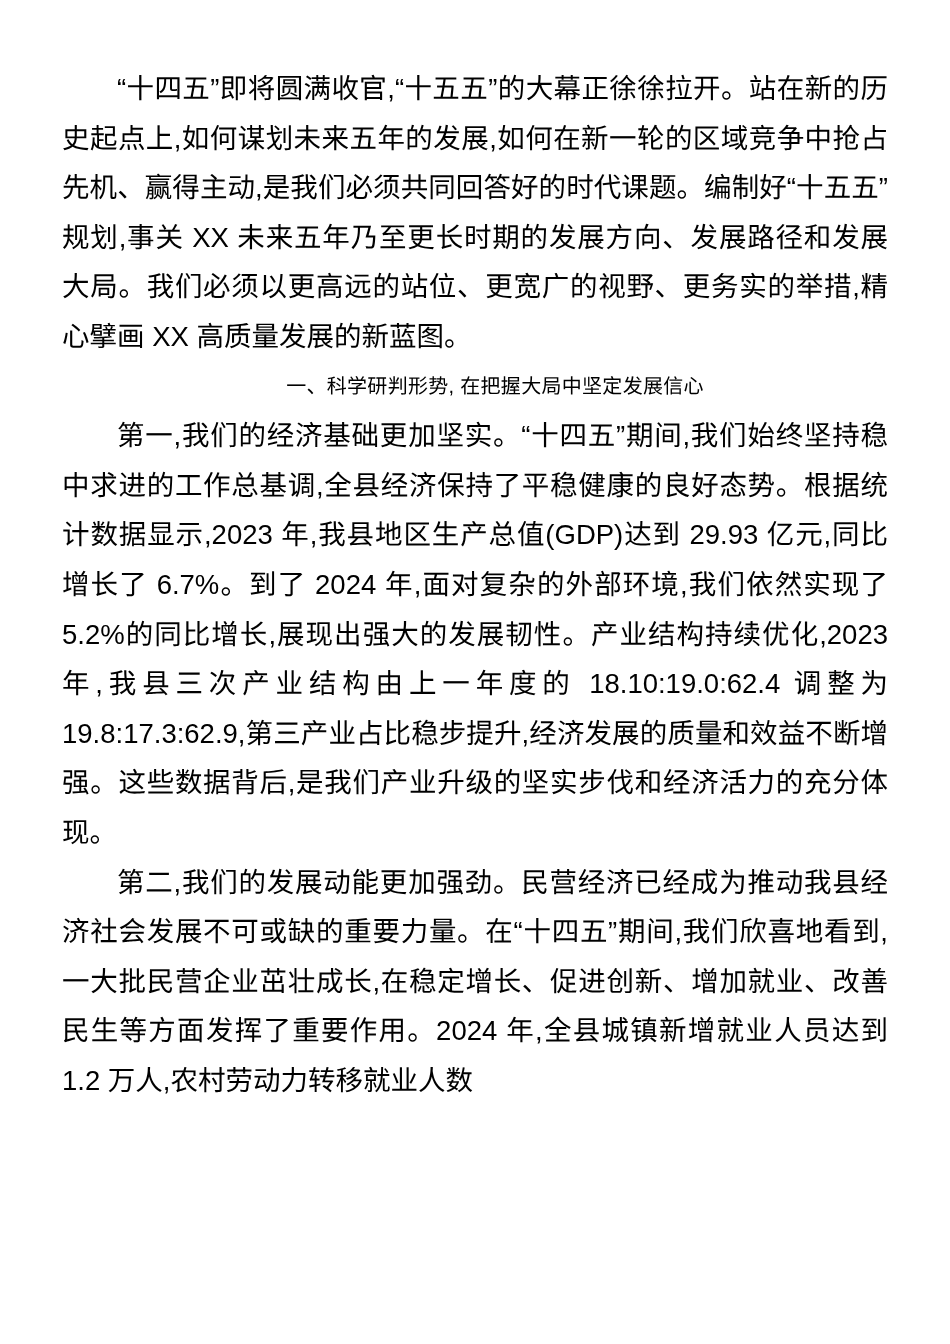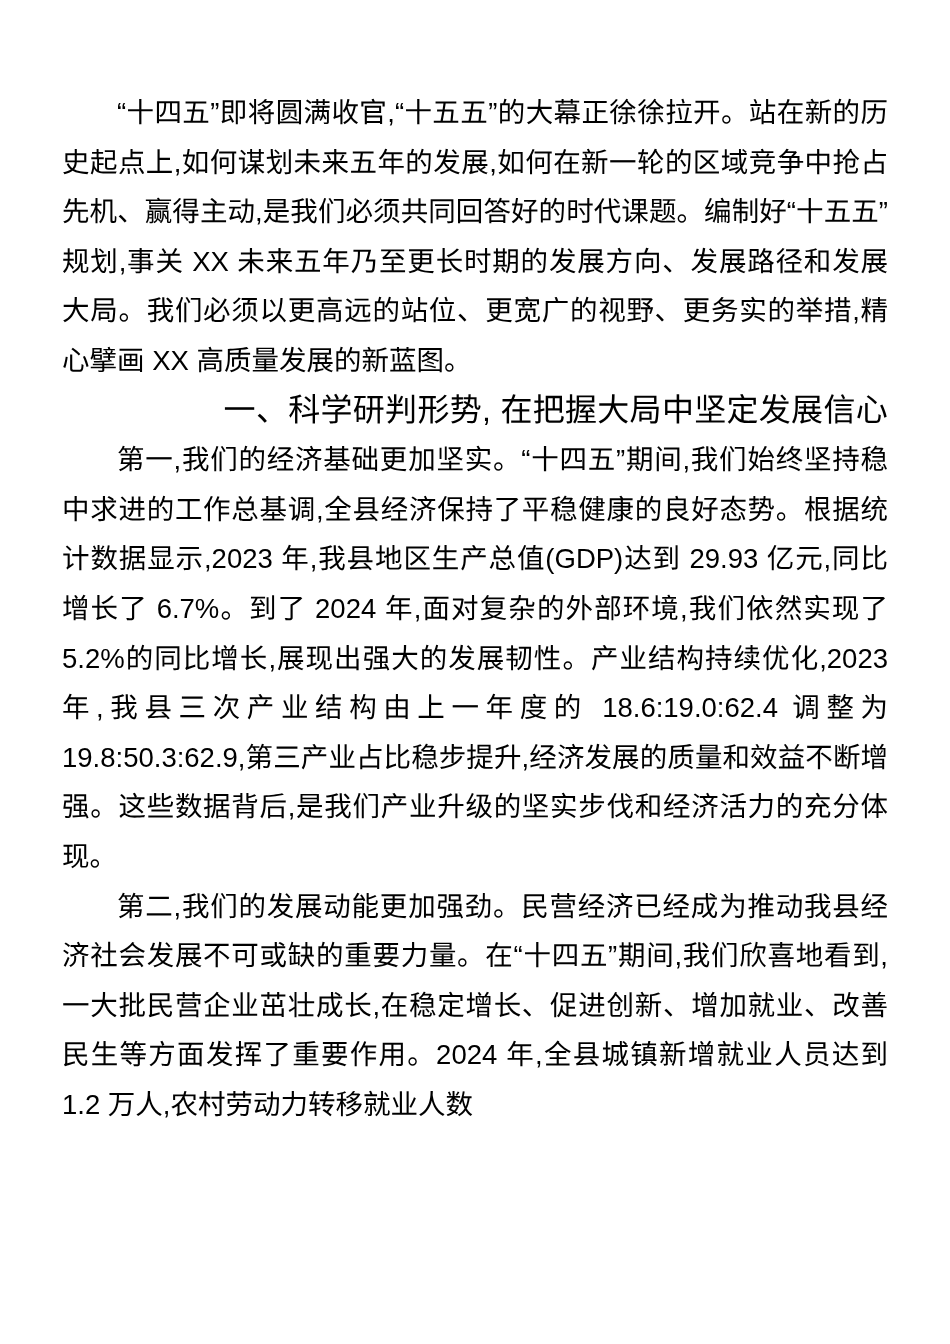--- a/index.html
+++ b/index.html
@@ -16,21 +16,21 @@
     -webkit-font-smoothing: antialiased;
     overflow: hidden;
   }
 
   .page {
     position: relative;
     width: 950px;
     height: 1344px;
     background: #ffffff;
     box-sizing: border-box;
-    padding: 88px 62px 0 62px;
+    padding: 64px 62px 0 62px;
   }
 
   .doc-body {
     width: 826px;
   }
 
   
   .para {
     margin: 0;
     font-size: 27.5px;
@@ -39,37 +39,37 @@
     text-justify: inter-ideograph;
     text-indent: 2em;
     letter-spacing: 0px;
     word-spacing: 0px;
     font-weight: 400;
   }
 
   
   .heading {
     margin: 0;
-    font-size: 32px;
+    font-size: 20px;
     line-height: 49.6px;
-    text-align: right;
+    text-align: center;
     text-indent: 2em;
     font-weight: 400;
     letter-spacing: 0.3px;
   }
 </style>
 </head>
 <body>
 
 <div class="page">
   <div class="doc-body">
 
     <p class="para">“十四五”即将圆满收官,“十五五”的大幕正徐徐拉开。站在新的历史起点上,如何谋划未来五年的发展,如何在新一轮的区域竞争中抢占先机、赢得主动,是我们必须共同回答好的时代课题。编制好“十五五”规划,事关 XX 未来五年乃至更长时期的发展方向、发展路径和发展大局。我们必须以更高远的站位、更宽广的视野、更务实的举措,精心擘画 XX 高质量发展的新蓝图。</p>
 
     <p class="heading">一、科学研判形势, 在把握大局中坚定发展信心</p>
 
 
-    <p class="para">第一,我们的经济基础更加坚实。“十四五”期间,我们始终坚持稳中求进的工作总基调,全县经济保持了平稳健康的良好态势。根据统计数据显示,2023 年,我县地区生产总值(GDP)达到 29.93 亿元,同比增长了 6.7%。到了 2024 年,面对复杂的外部环境,我们依然实现了 5.2%的同比增长,展现出强大的发展韧性。产业结构持续优化,2023 年,我县三次产业结构由上一年度的 18.6:19.0:62.4 调整为 19.8:50.3:62.9,第三产业占比稳步提升,经济发展的质量和效益不断增强。这些数据背后,是我们产业升级的坚实步伐和经济活力的充分体现。</p>
+    <p class="para">第一,我们的经济基础更加坚实。“十四五”期间,我们始终坚持稳中求进的工作总基调,全县经济保持了平稳健康的良好态势。根据统计数据显示,2023 年,我县地区生产总值(GDP)达到 29.93 亿元,同比增长了 6.7%。到了 2024 年,面对复杂的外部环境,我们依然实现了 5.2%的同比增长,展现出强大的发展韧性。产业结构持续优化,2023 年,我县三次产业结构由上一年度的 18.10:19.0:62.4 调整为 19.8:17.3:62.9,第三产业占比稳步提升,经济发展的质量和效益不断增强。这些数据背后,是我们产业升级的坚实步伐和经济活力的充分体现。</p>
 
     <p class="para">第二,我们的发展动能更加强劲。民营经济已经成为推动我县经济社会发展不可或缺的重要力量。在“十四五”期间,我们欣喜地看到,一大批民营企业茁壮成长,在稳定增长、促进创新、增加就业、改善民生等方面发挥了重要作用。2024 年,全县城镇新增就业人员达到 1.2 万人,农村劳动力转移就业人数</p>
 
   </div>
 </div>
 
 </body></html>

